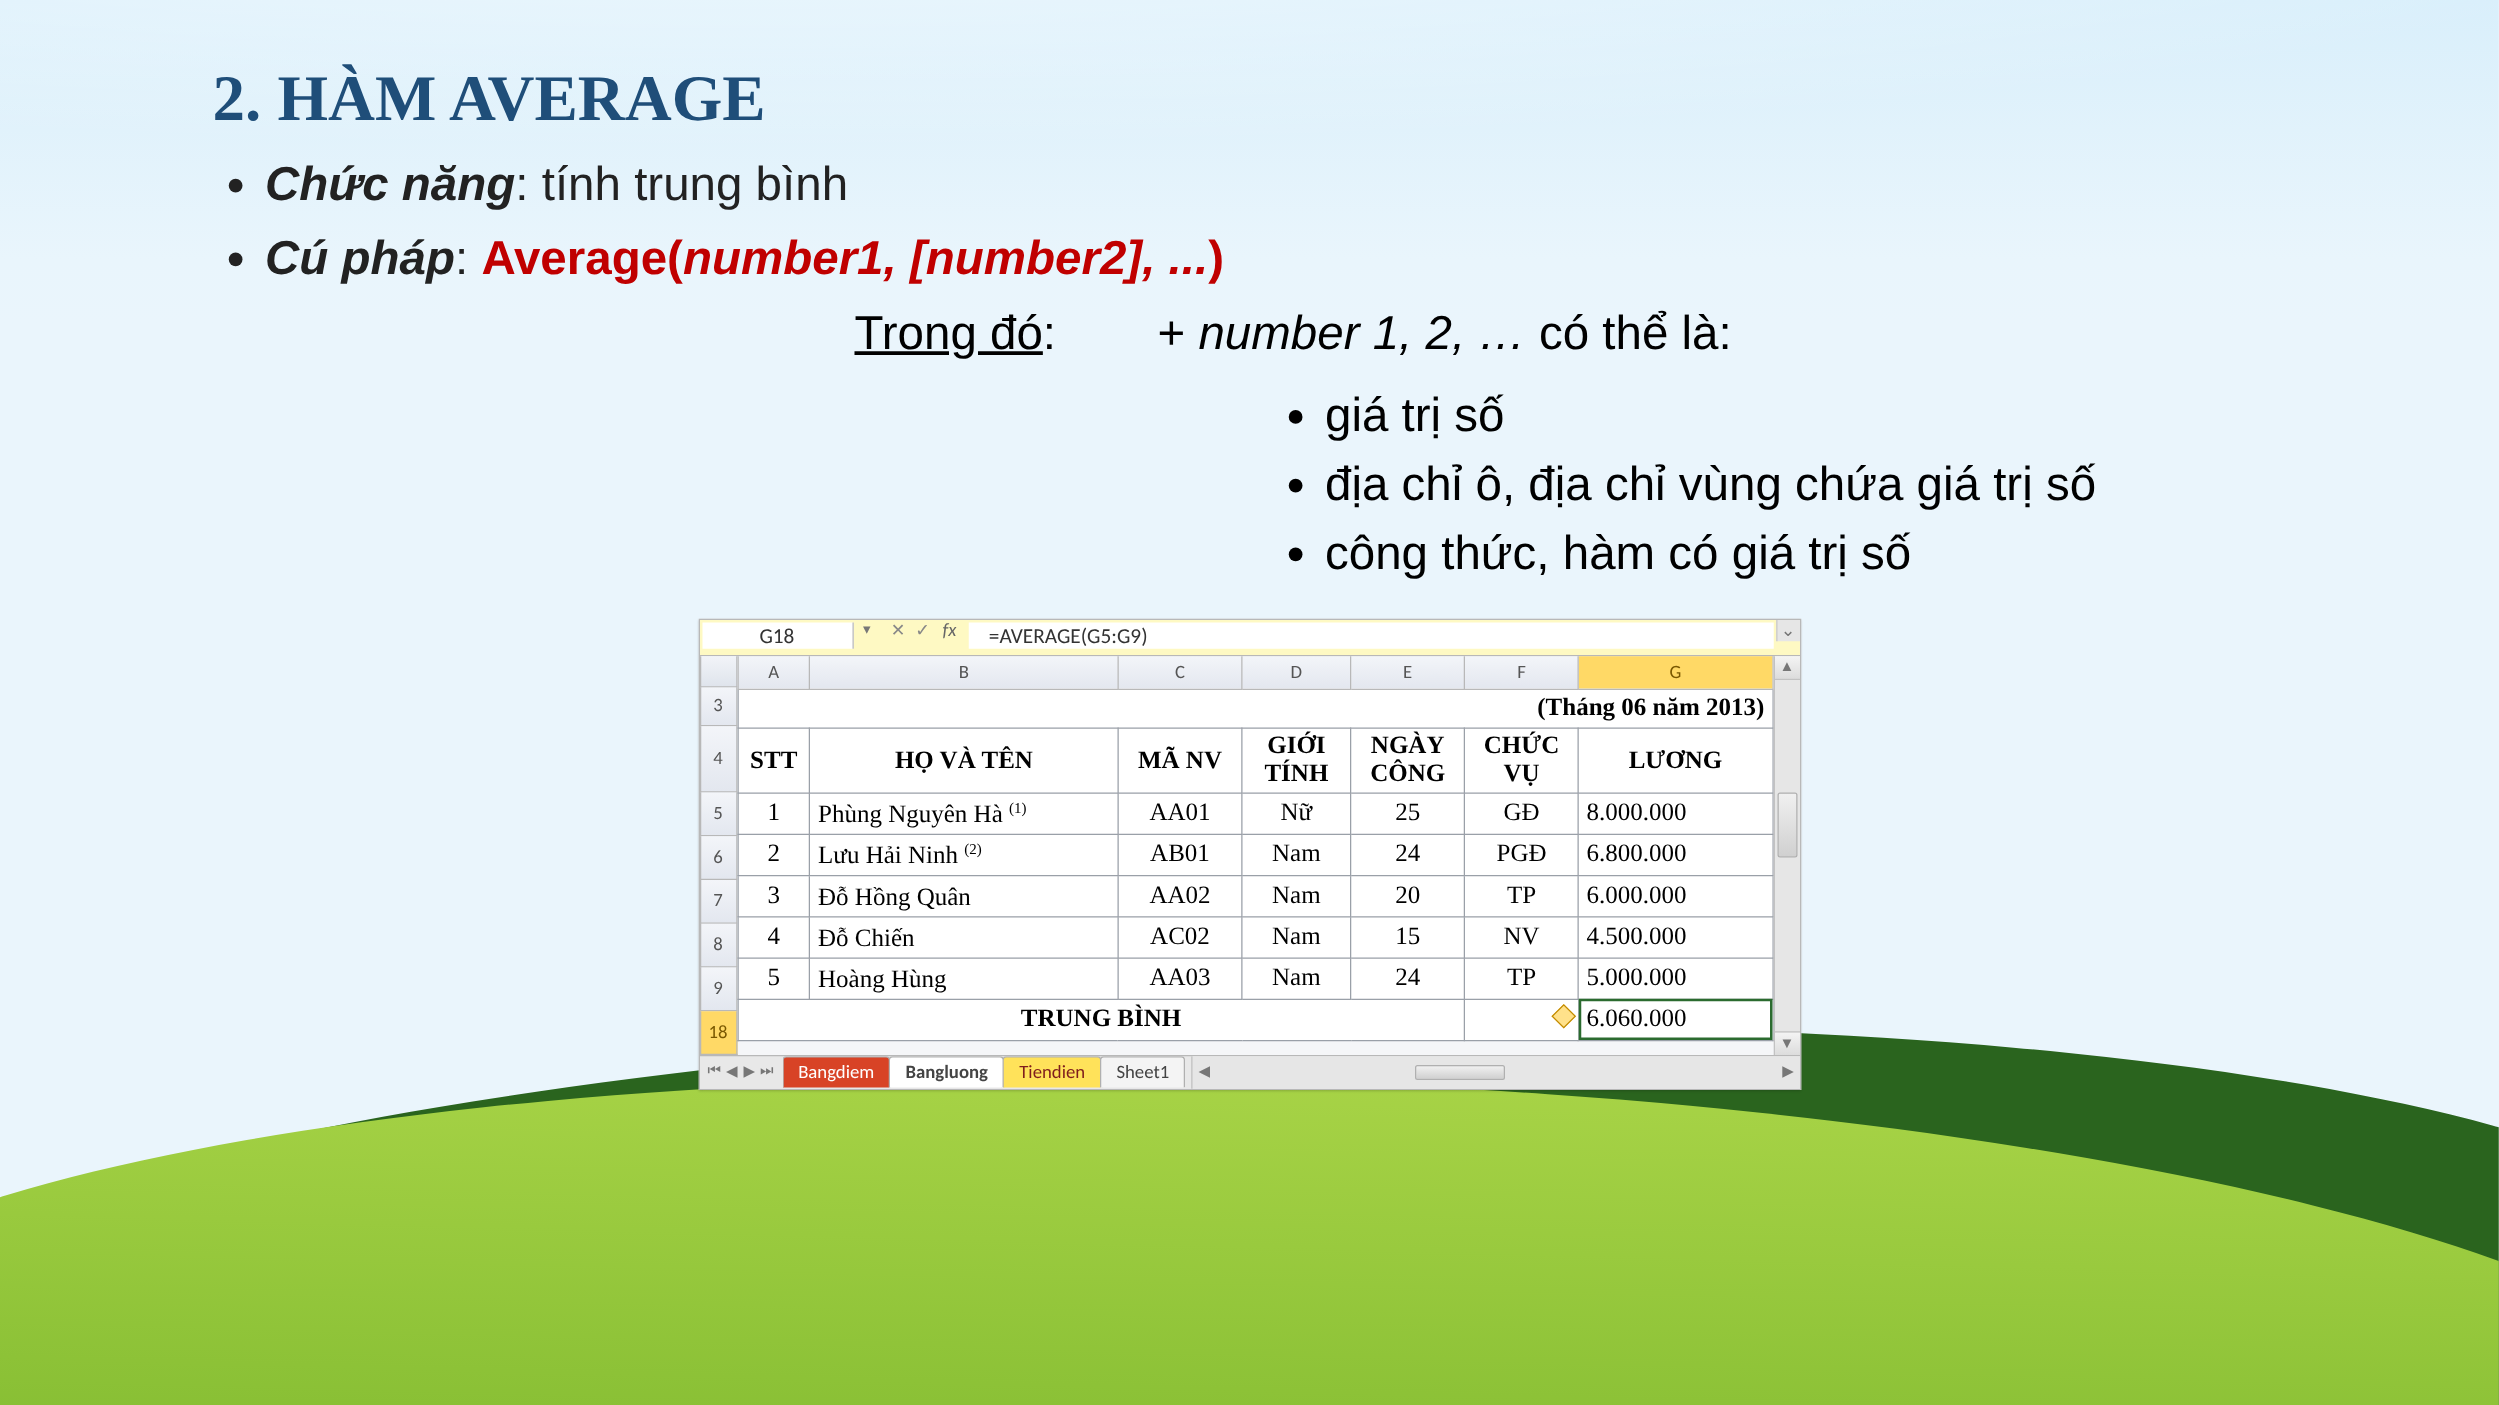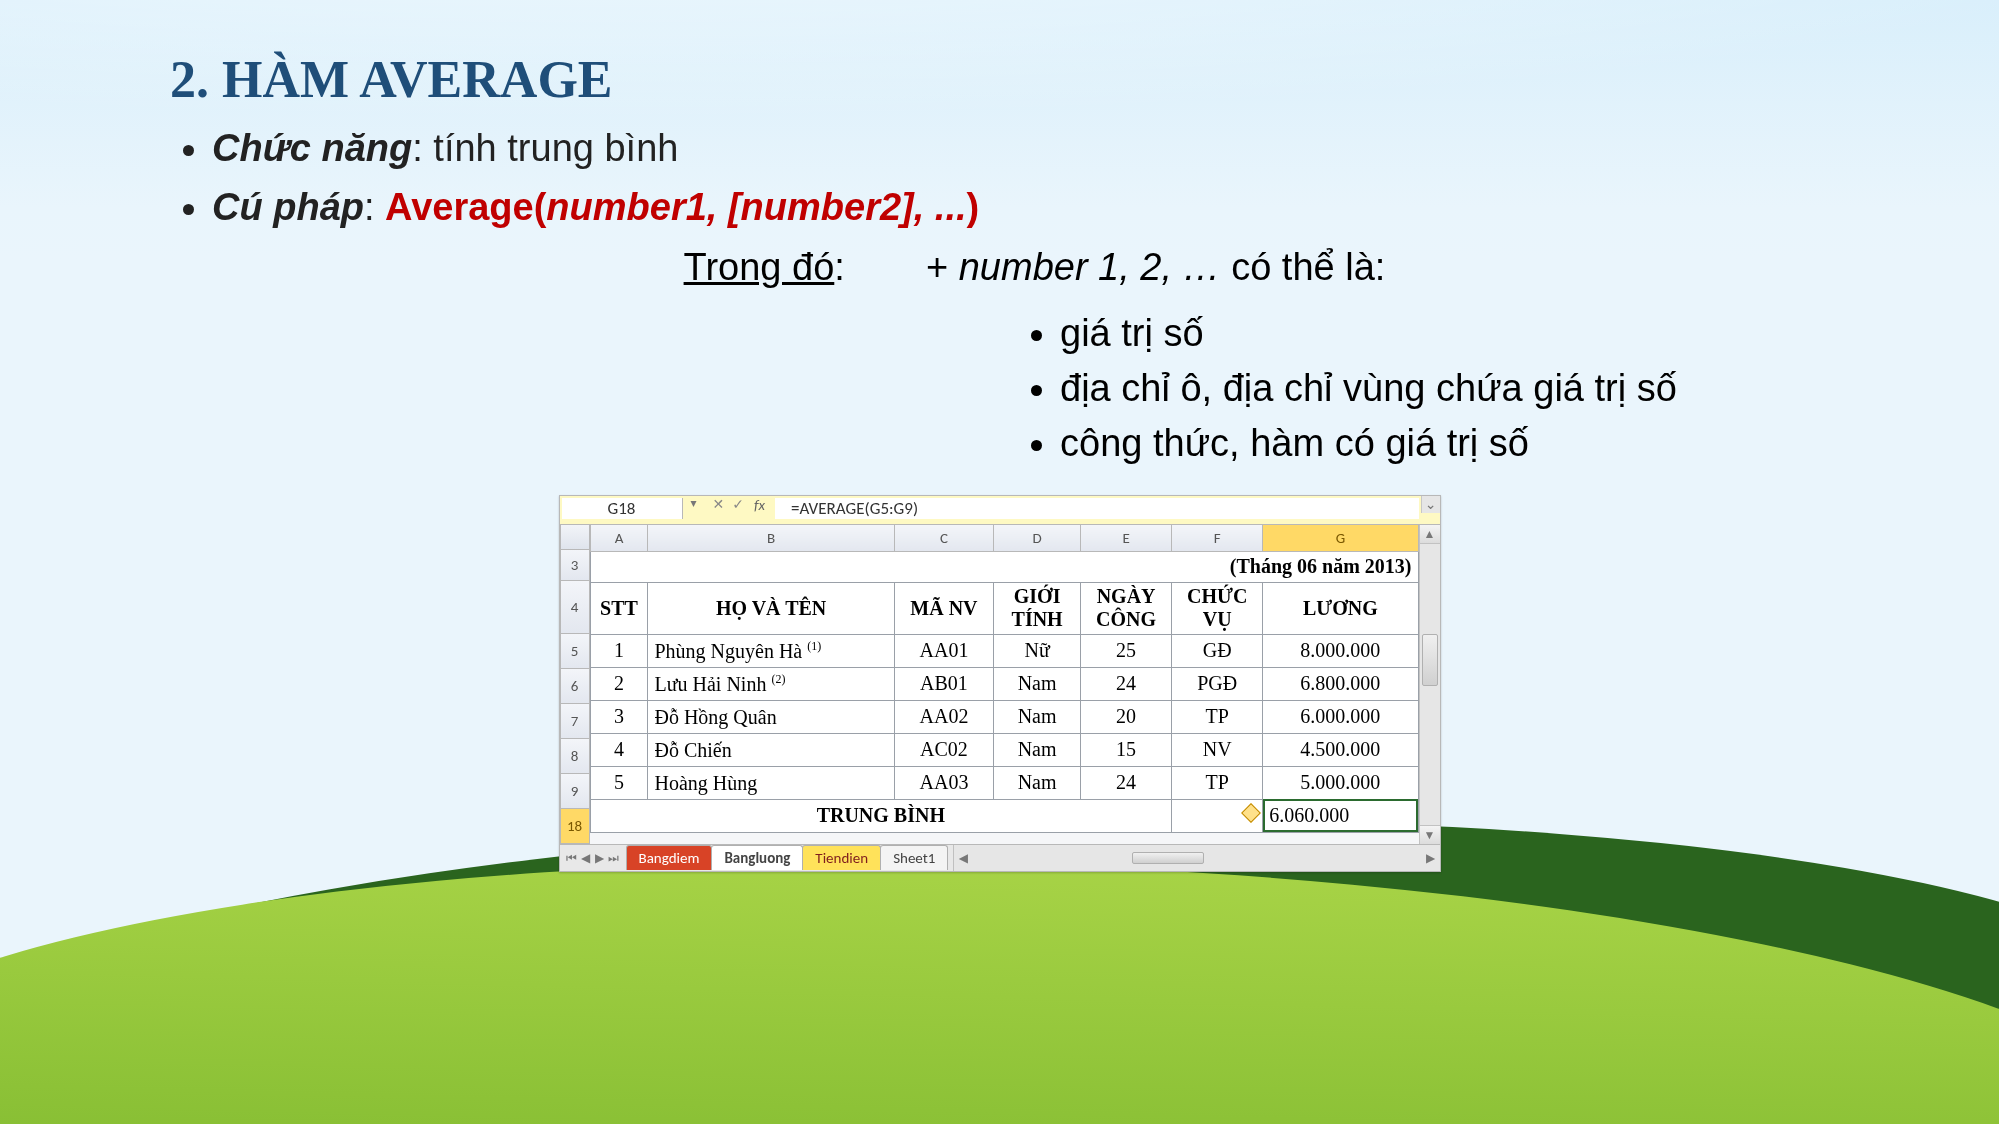--- a/index.html
+++ b/index.html
@@ -240,21 +240,21 @@
   .title-row-wrap { text-align: right; padding-right: 20px;}
   .hdr td {
     text-align: center;
     font-weight: bold;
     font-size: 19px;
     line-height: 1.15;
     vertical-align: middle;
   }
   .hdr { height: 52px; }
   td.c { text-align: center; }
-  td.r { text-align: center; font-variant-numeric: tabular-nums; }
+  td.r { text-align: left; font-variant-numeric: tabular-nums; }
   td.l { text-align: left; }
   .avg-label { text-align: center; font-weight: bold; font-size: 22px; }
   .avg-val {
     font-weight: normal;
     font-size: 22px;
     text-align: left;
     outline: 2px solid #2b6b2f;
     outline-offset: -2px;
     position: relative;
   }

